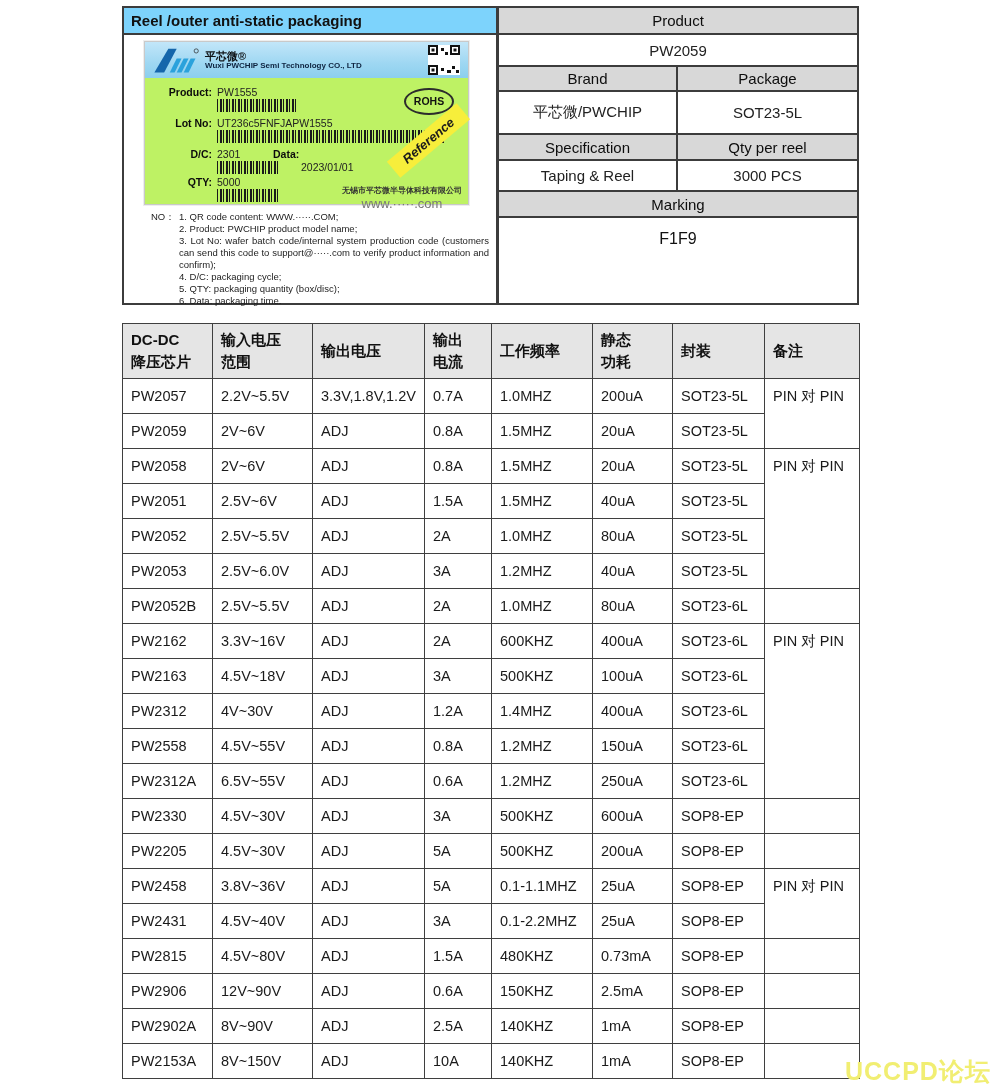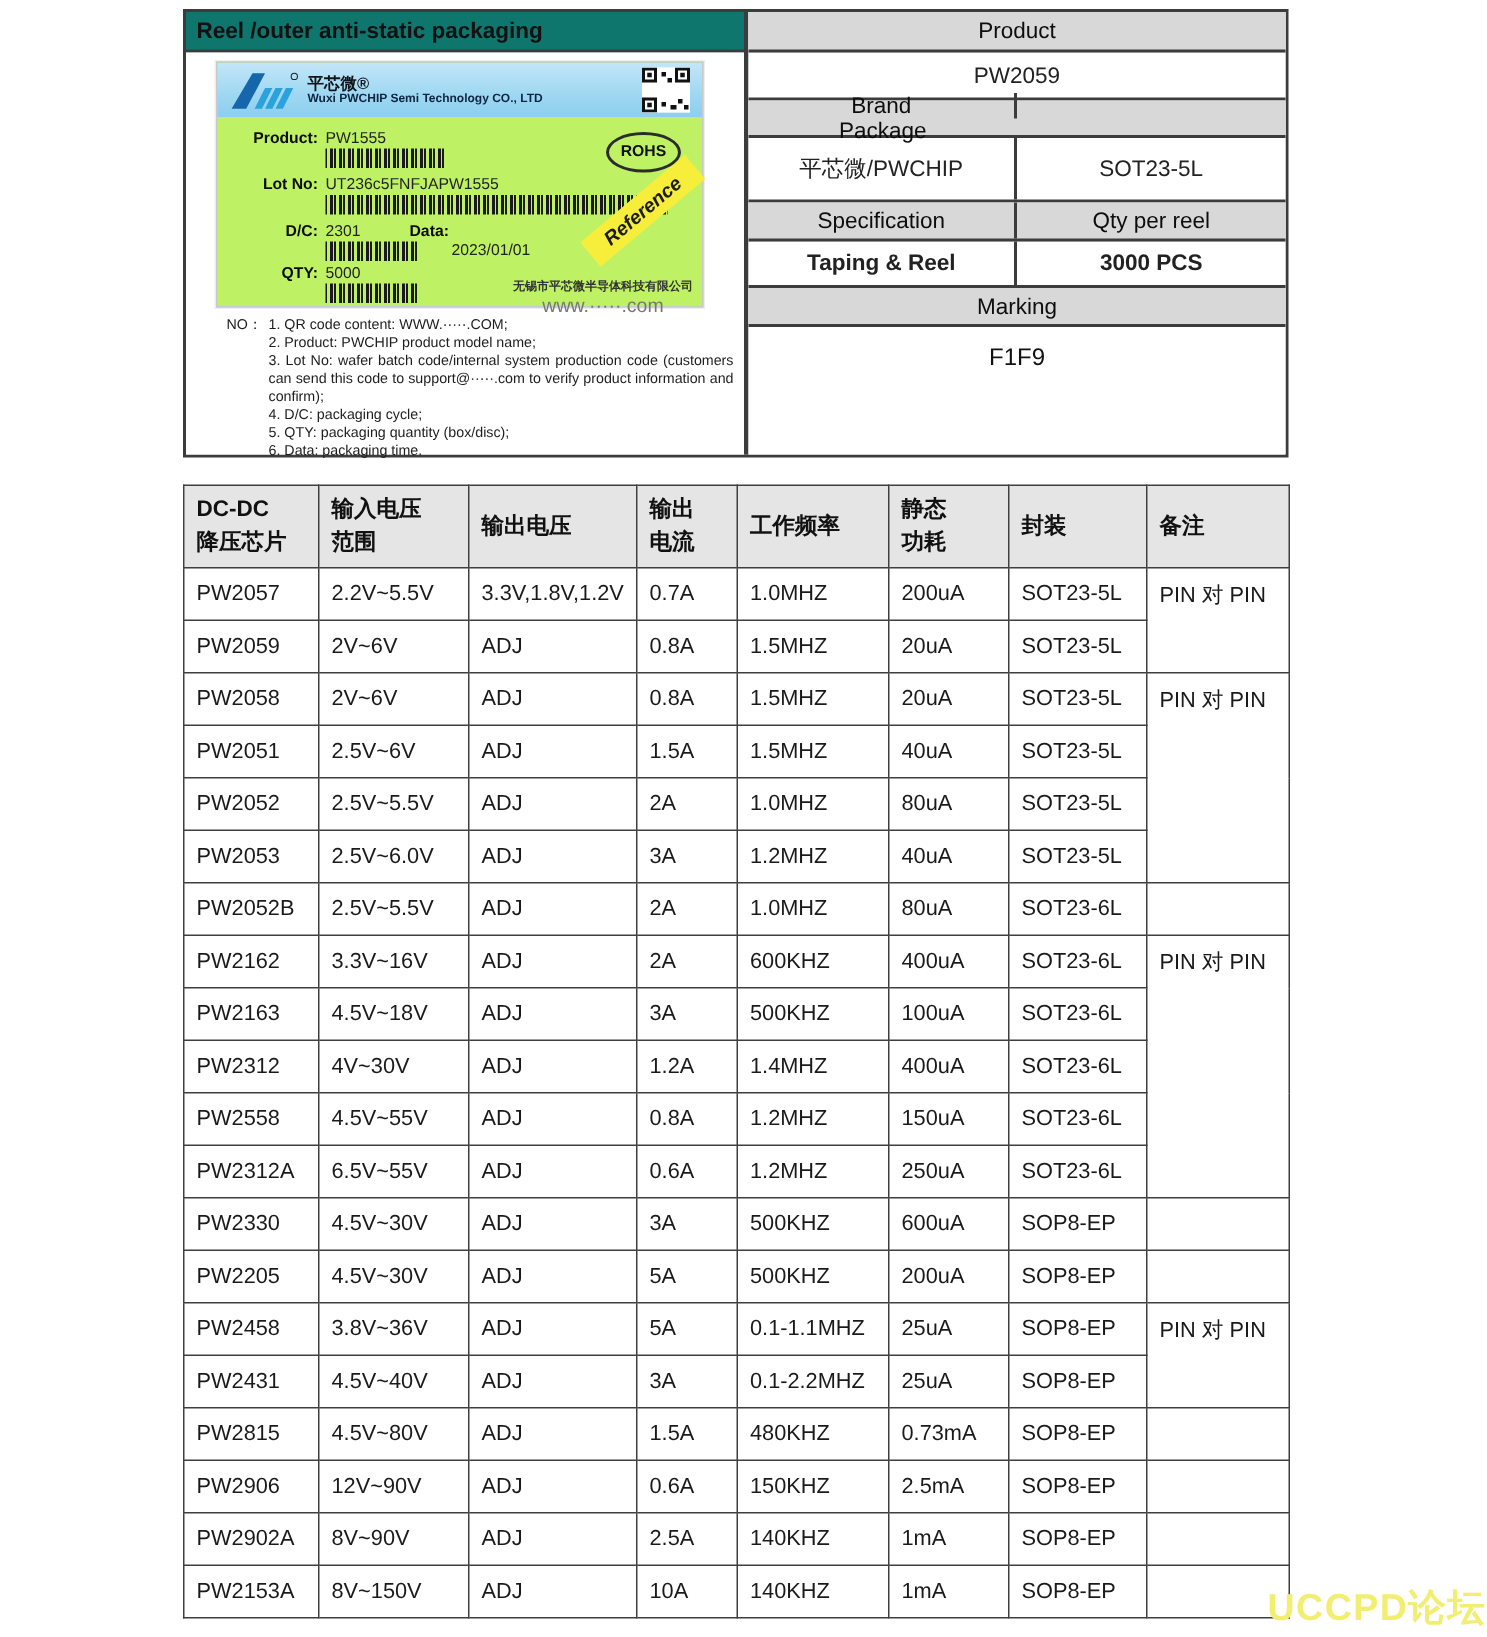--- a/index.html
+++ b/index.html
@@ -4,21 +4,21 @@
 <style>
   * { margin:0; padding:0; box-sizing:border-box; }
   html,body { width:991px; height:1091px; background:#ffffff;
               font-family:"Liberation Sans","DejaVu Sans",sans-serif; color:#111; }
   .page { position:relative; width:991px; height:1091px; overflow:hidden; }
 
   
   .top-box { position:absolute; left:122px; top:6px; width:737px; height:299px;
              border:2px solid #3c3c3c; display:flex; background:#fff; }
   .top-left { width:375px; border-right:3px solid #3c3c3c; display:flex; flex-direction:column; }
-  .top-left-header { height:27px; background:#0f766e; border-bottom:2px solid #3c3c3c;
+  .top-left-header { height:27px; background:#7dd3fc; border-bottom:2px solid #3c3c3c;
                      font-weight:bold; font-size:15px; line-height:25px; padding-left:7px; }
   .top-left-body { position:relative; flex:1; background:#fff; }
 
   
   .label-box { position:absolute; left:20px; top:6px; width:325px; height:164px;
                background:#bef264; border:1px solid #c9c9c9; box-shadow:0 0 0 1px #eee; }
   .label-band { position:absolute; left:0; top:0; right:0; height:36px;
                 background:linear-gradient(180deg,#c2e6f9 0%,#9ed7f2 60%,#8ccfee 100%);
                 display:flex; align-items:center; }
   .label-logo { margin-left:8px; }
@@ -148,33 +148,33 @@
               <div class="note-line">5. QTY: packaging quantity (box/disc);</div>
               <div class="note-line">6. Data: packaging time.</div>
             </div>
         </div>
       </div>
     </div>
 
     <div class="top-right">
       <div class="tr-row hdr" style="height:27px;">Product</div>
       <div class="tr-row" style="height:32px;">PW2059</div>
-      <div class="tr-row hdr split" style="height:25px;flex-direction:column;">
+      <div class="tr-row hdr split" style="height:25px;">
         <div class="tr-cell first">Brand</div>
         <div class="tr-cell">Package</div>
       </div>
       <div class="tr-row split" style="height:43px;">
         <div class="tr-cell first">平芯微/PWCHIP</div>
         <div class="tr-cell">SOT23-5L</div>
       </div>
       <div class="tr-row hdr split" style="height:26px;">
         <div class="tr-cell first">Specification</div>
         <div class="tr-cell">Qty per reel</div>
       </div>
-      <div class="tr-row split" style="height:31px;font-weight:bold;">
+      <div class="tr-row split" style="height:31px;">
         <div class="tr-cell first">Taping &amp; Reel</div>
         <div class="tr-cell">3000 PCS</div>
       </div>
       <div class="tr-row hdr" style="height:26px;">Marking</div>
       <div class="tr-last">F1F9</div>
     </div>
   </div>
 
   <table class="spec-table">
     <colgroup id="spec-cols">

